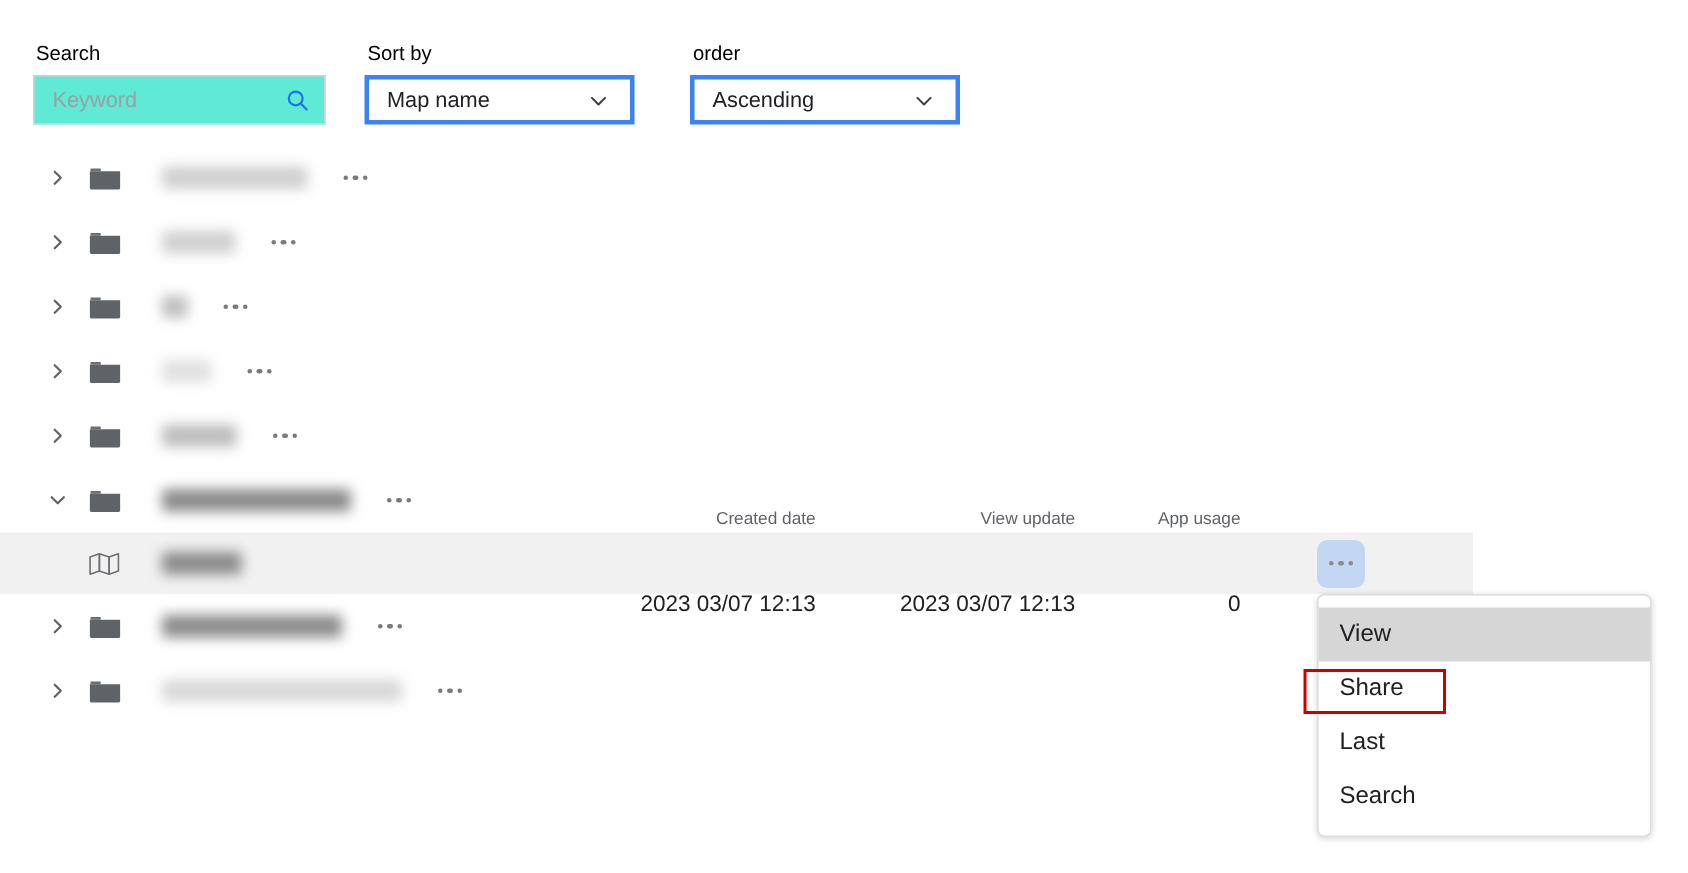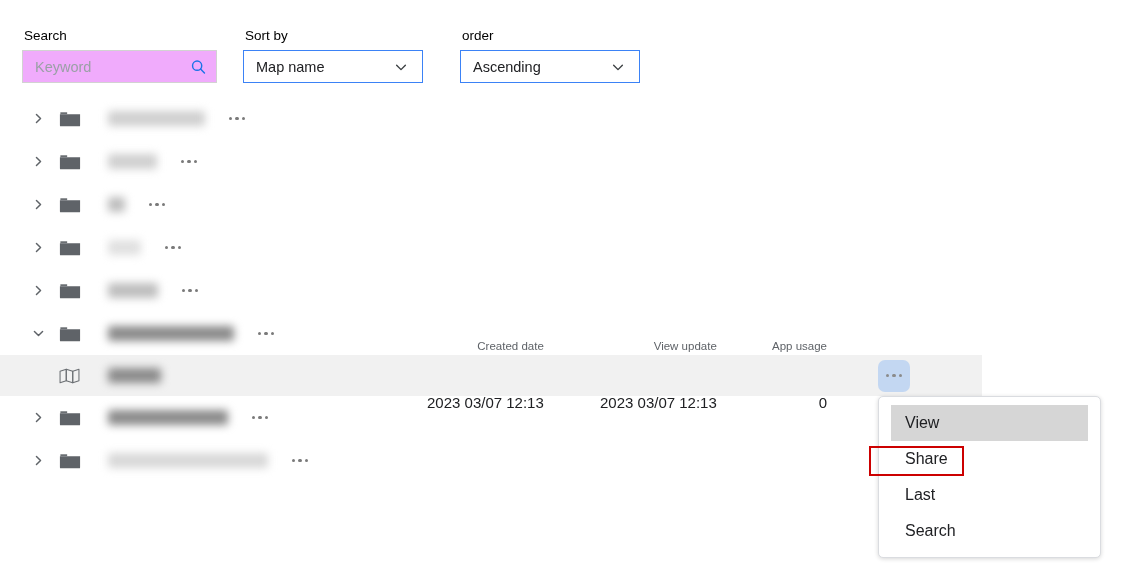--- a/index.html
+++ b/index.html
@@ -37,21 +37,21 @@
     padding-left: 2px;
   }
   .search-field { width: 195px; }
   .sortby-field { width: 180px; margin-left: 26px; }
   .order-field  { width: 180px; margin-left: 37px; }
 
   .input-wrap {
     position: relative;
     height: 33px;
     border: 1px solid #d2d2d2;
-    background: #f0abfc;
+    background: #5eead4;
     box-sizing: border-box;
     display: flex;
     align-items: center;
   }
   .input-wrap input {
     border: 0;
     outline: 0;
     background: transparent;
     font-family: "Liberation Sans", sans-serif;
     font-size: 14.5px;
@@ -68,21 +68,21 @@
     top: 50%;
     transform: translateY(-50%);
     width: 17px;
     height: 17px;
     display: block;
   }
 
   .select-wrap {
     position: relative;
     height: 33px;
-    border: 1px solid #3b82f6;
+    border: 3px solid #3b82f6;
     background: #fff;
     box-sizing: border-box;
     display: flex;
     align-items: center;
   }
   .select-value {
     font-size: 14.5px;
     color: #202124;
     padding-left: 12px;
     flex: 1;
@@ -224,21 +224,21 @@
   
   .ctx-menu {
     position: absolute;
     left: 878px;
     top: 396px;
     width: 223px;
     background: #ffffff;
     border: 1px solid #dadce0;
     border-radius: 5px;
     box-shadow: 0 1px 4px rgba(0,0,0,0.16);
-    padding: 8px 12px;
+    padding: 8px 0;
     box-sizing: border-box;
   }
   .ctx-item {
     height: 36px;
     display: flex;
     align-items: center;
     padding-left: 14px;
     font-size: 16px;
     color: #202124;
     box-sizing: border-box;

